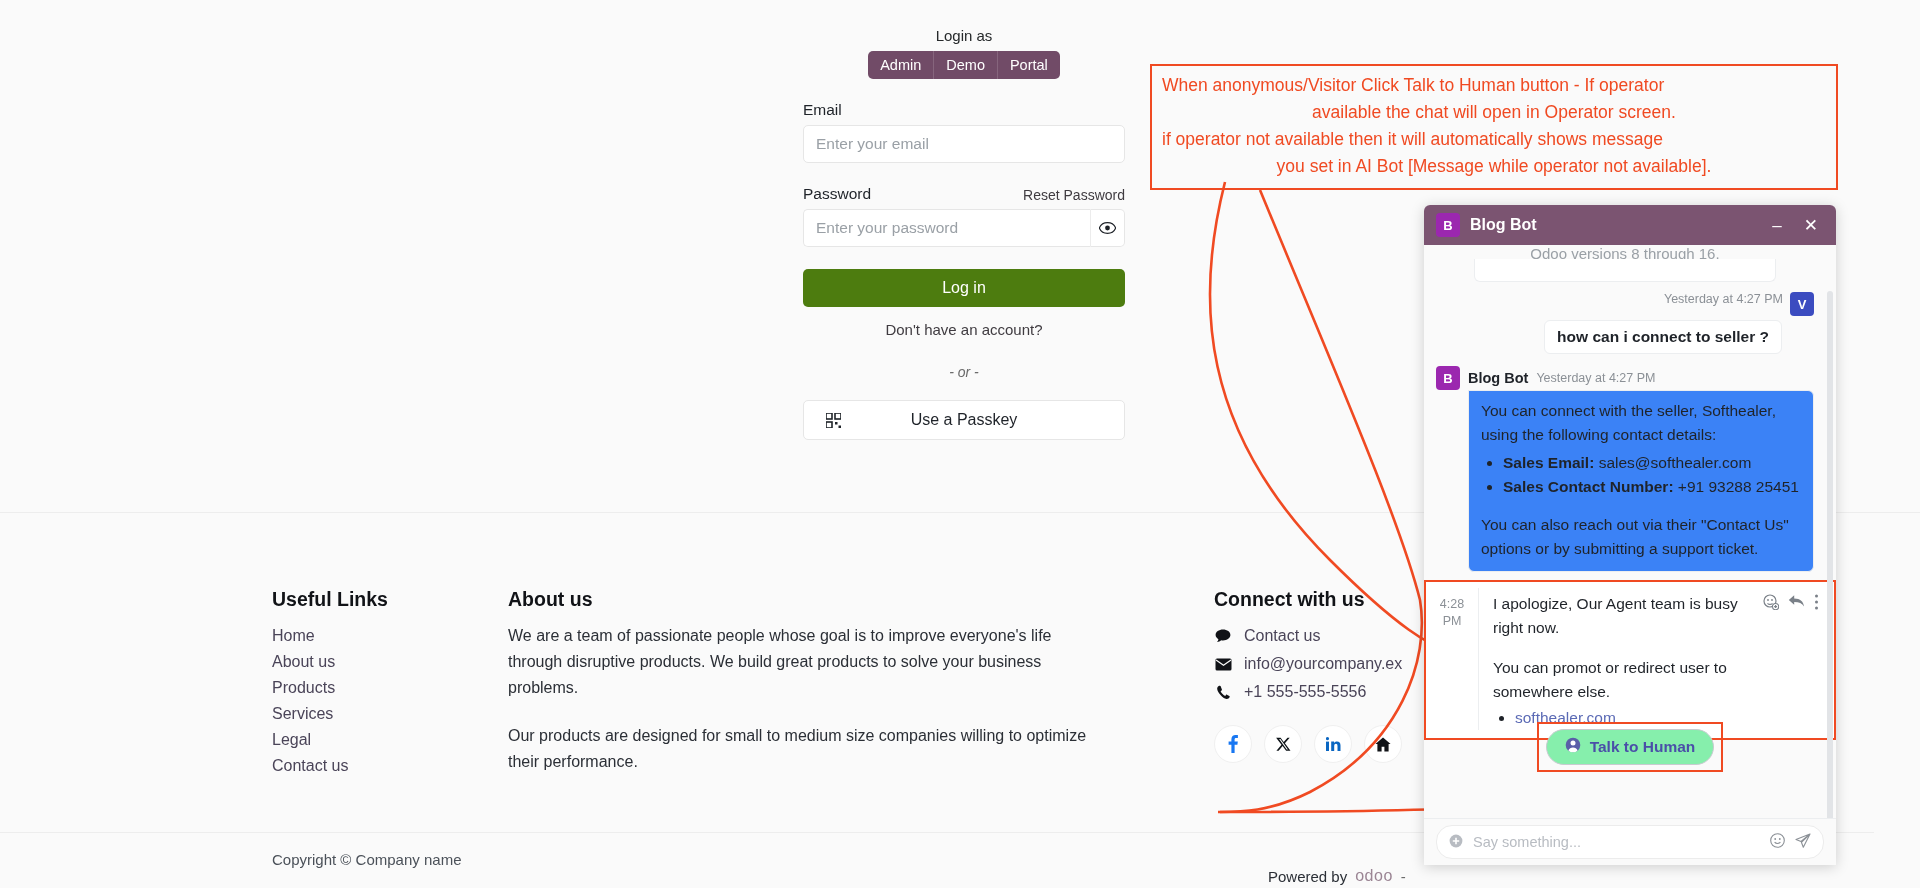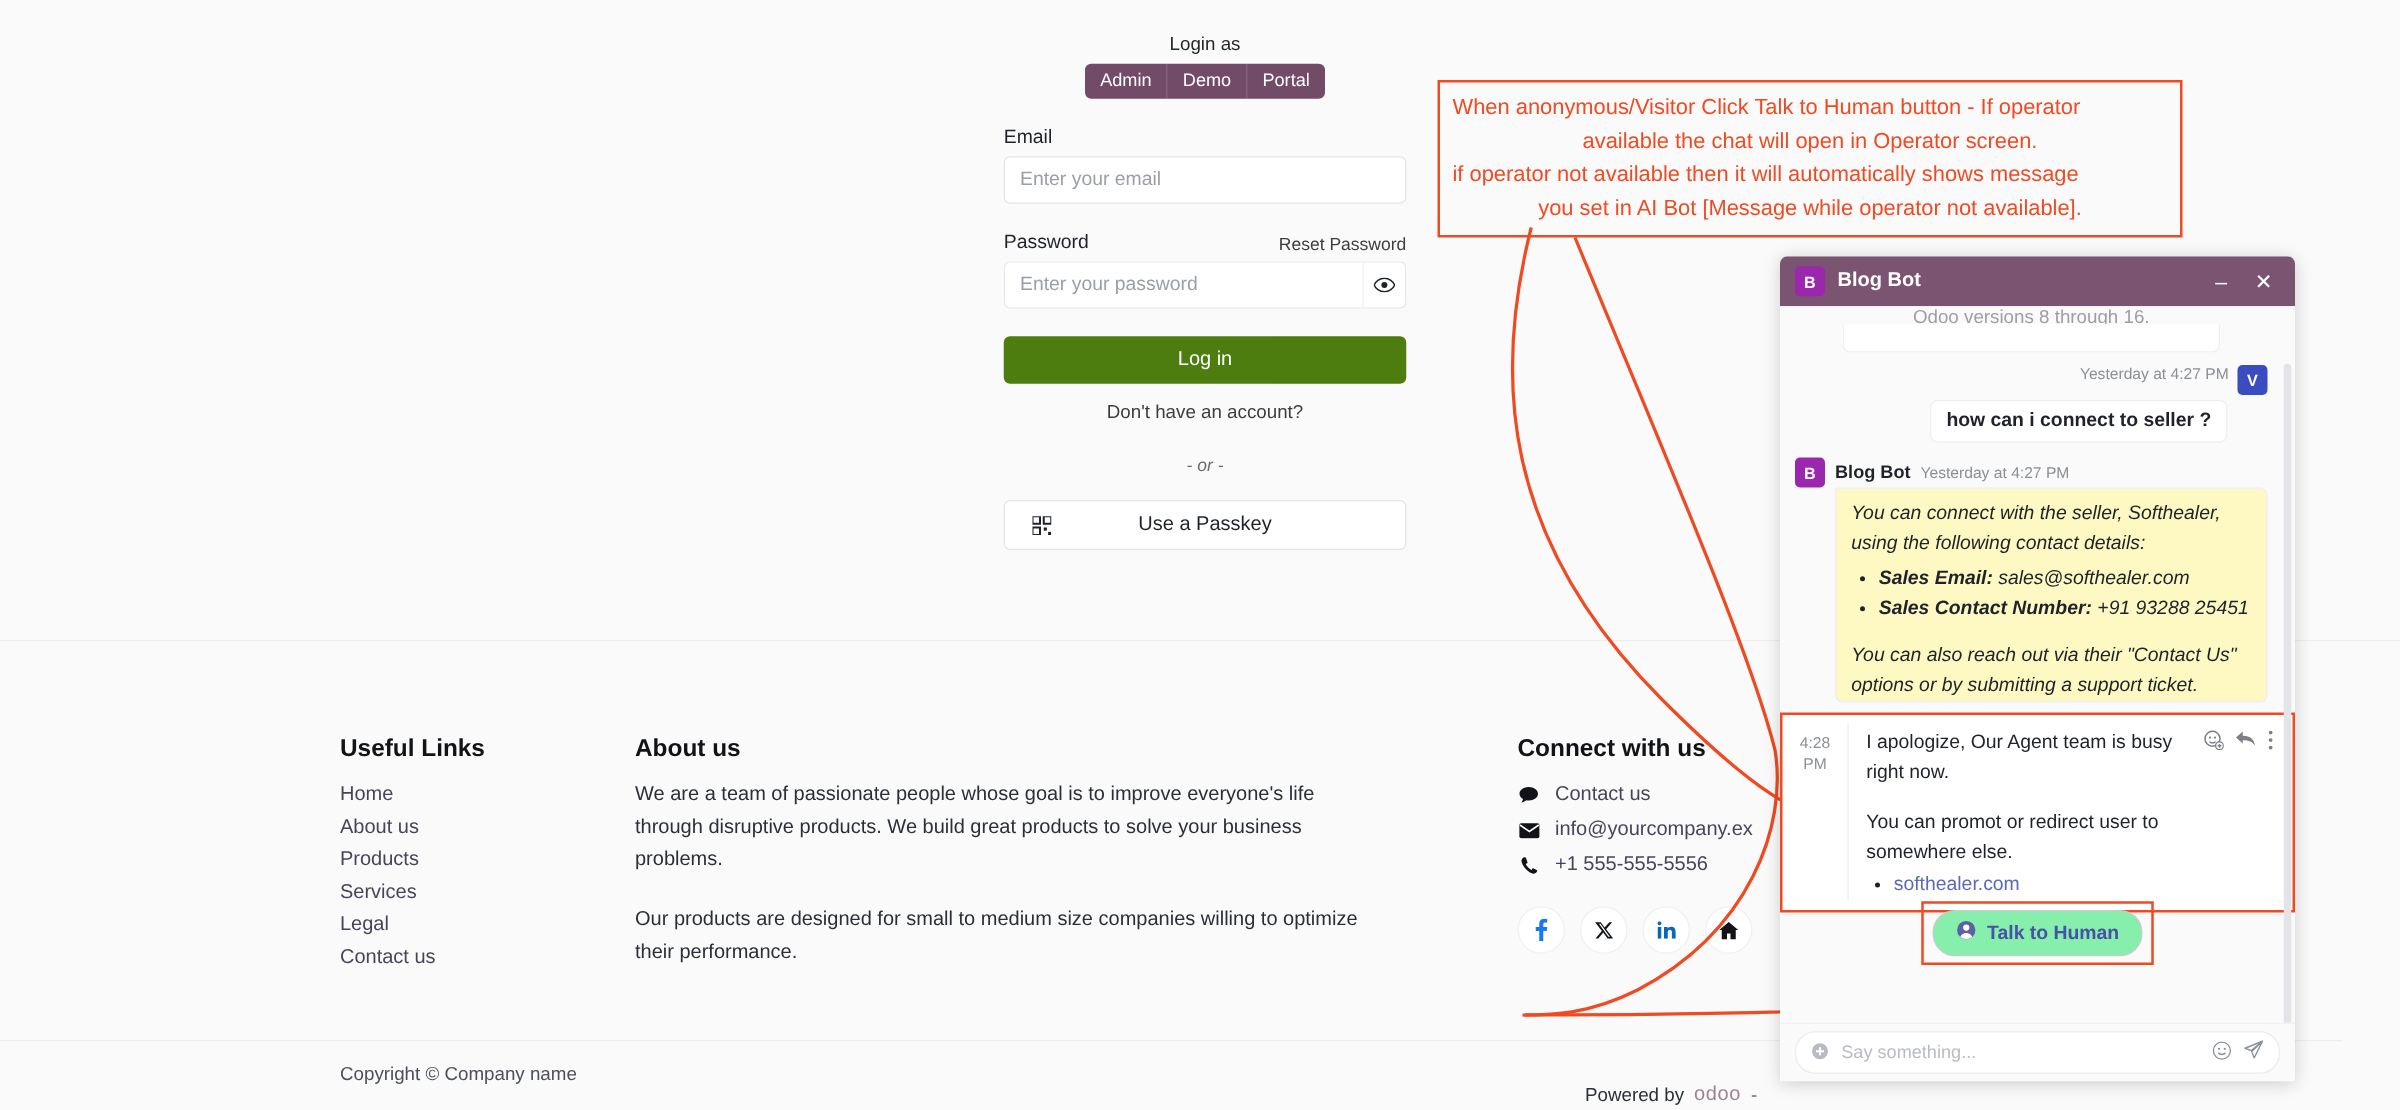--- a/index.html
+++ b/index.html
@@ -97,21 +97,21 @@
     position:absolute;left:0;top:832px;width:1874px;height:56px;
     background:#fafafa;border-top:1px solid #ededed;
   }
   .copyright-txt{position:absolute;left:272px;top:18px;font-size:15px;color:#4b5159;}
   .powered{position:absolute;left:1268px;top:18px;font-size:15px;color:#2b2f36;display:flex;align-items:center;gap:8px;margin-top:16px;}
   .powered .odoo{color:#9b8594;font-size:16px;letter-spacing:.5px;}
   .powered .dash{color:#6b6b6b;}
 
   
   .annot-box{
-    position:absolute;left:1150px;top:64px;width:596px;box-sizing:border-box;
+    position:absolute;left:1150px;top:64px;width:688px;box-sizing:border-box;
     border:2px solid #f04a22;padding:6px 10px 8px;background:transparent;
   }
   .annot-box .ln{
     color:#f04a22;font-size:17.5px;line-height:27px;text-align:center;white-space:nowrap;
   }
   .annot-box .ln.l1{text-align:left;}
   .annot-box .ln.l3{text-align:left;}
 
   
   .arrow-layer{position:absolute;left:0;top:0;width:1920px;height:888px;pointer-events:none;}
@@ -157,22 +157,22 @@
     border:1px solid #eceef0;border-radius:6px;background:#fff;
     padding:7px 12px;font-size:15.5px;color:#1f2329;
   }
   .row-left-head{display:flex;align-items:center;gap:8px;margin-top:12px;}
   .bot-av{
     width:24px;height:24px;border-radius:4px;background:#9b27af;color:#fff;
     font-size:13px;font-weight:700;display:flex;align-items:center;justify-content:center;flex:none;
   }
   .bot-name{font-size:14.5px;font-weight:700;color:#1f2329;}
   .bubble-bot{
-    margin-left:32px;border:1px solid #eceef0;border-radius:0 6px 6px 6px;background:#fef9c3;
-    padding:8px 12px 0;font-size:15.5px;color:#1f2329;line-height:24px;font-style:italic;
+    margin-left:32px;border:1px solid #eceef0;border-radius:0 6px 6px 6px;background:#3b82f6;
+    padding:8px 12px 10px;font-size:15.5px;color:#1f2329;line-height:24px;
   }
   .bubble-bot ul{margin:4px 0 0 0;padding-left:22px;}
   .bubble-bot li{margin:0;}
   .bubble-bot b{font-weight:700;}
   .bubble-bot p{margin:0;}
   .link-blue{color:#5b6ab5;text-decoration:none;cursor:pointer;}
 
   
   .hl-msg{
     position:relative;margin:8px -22px 0 -12px;padding:6px 0 8px 0;

